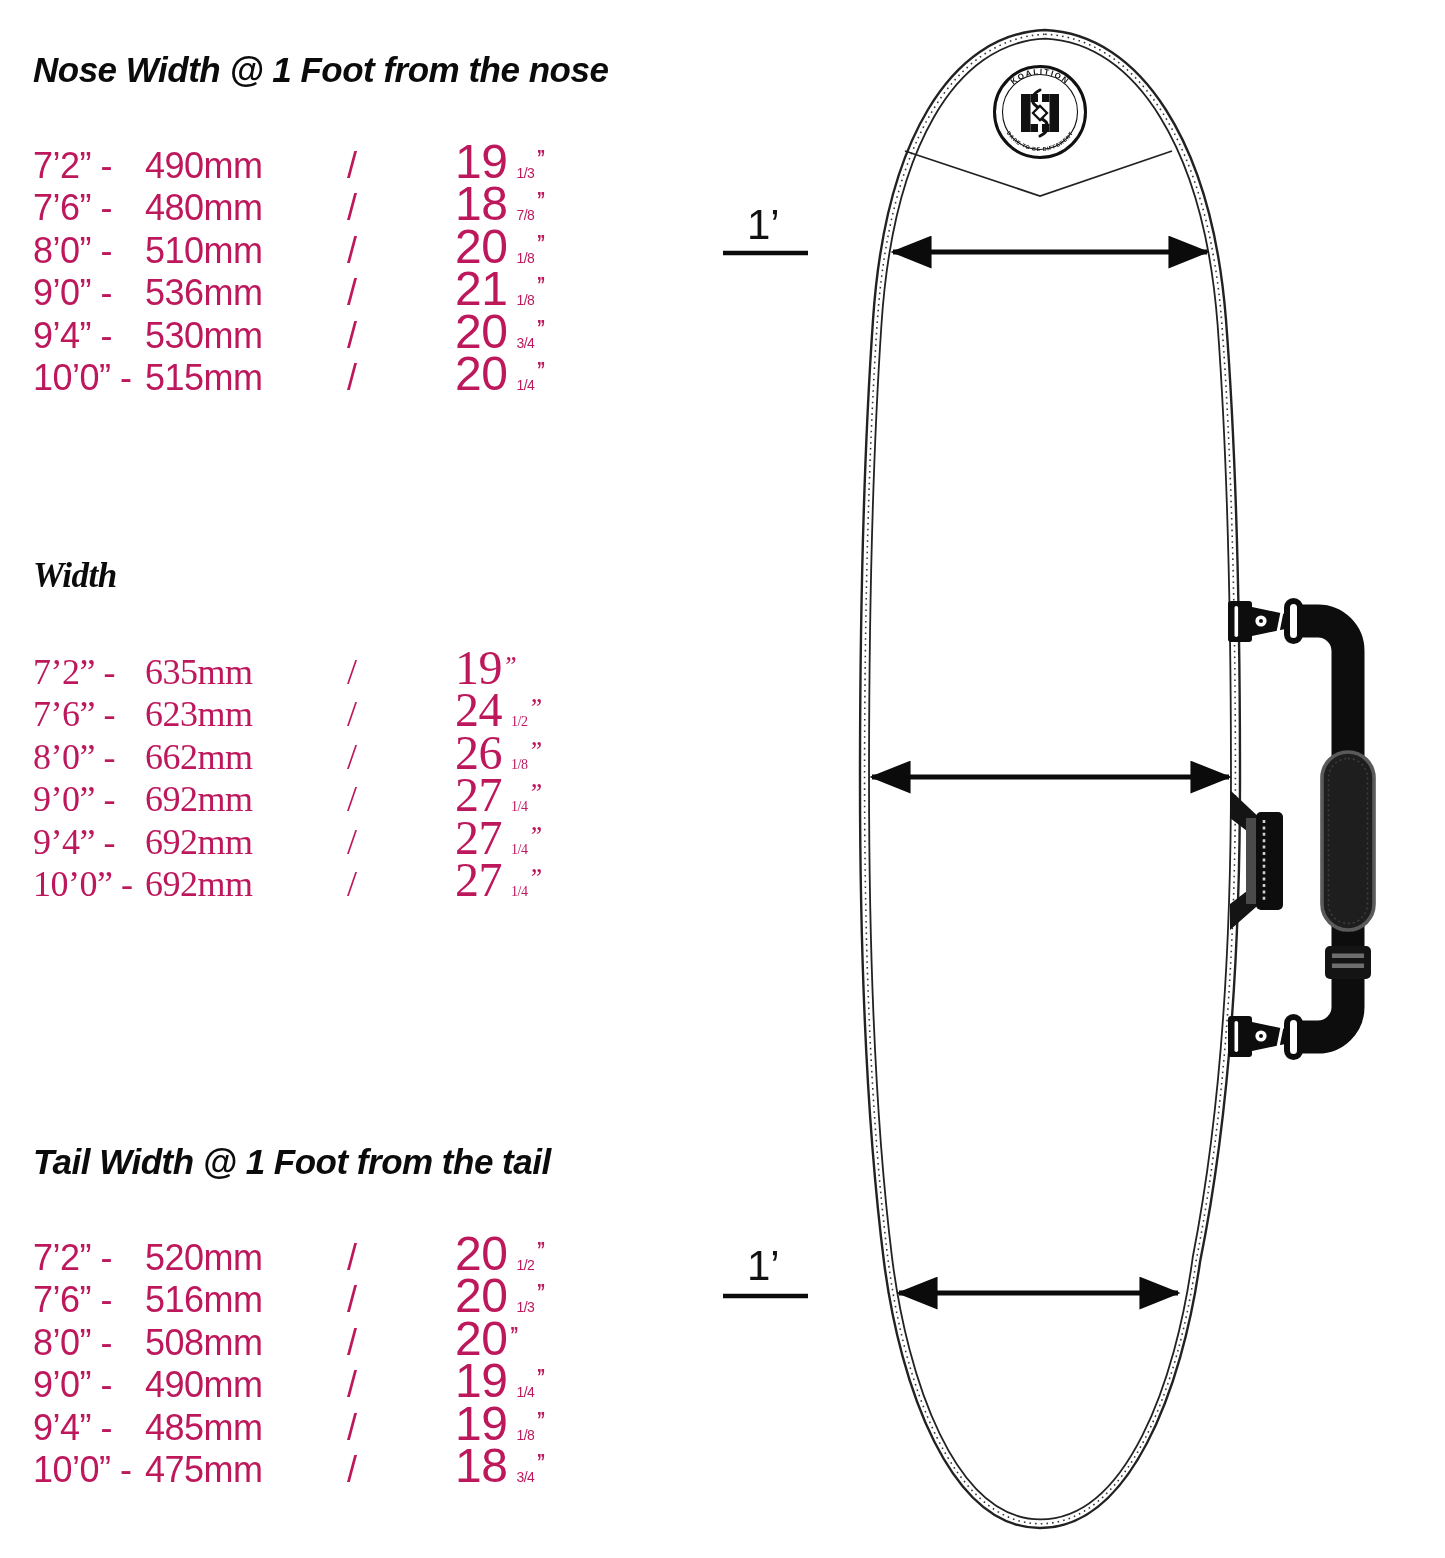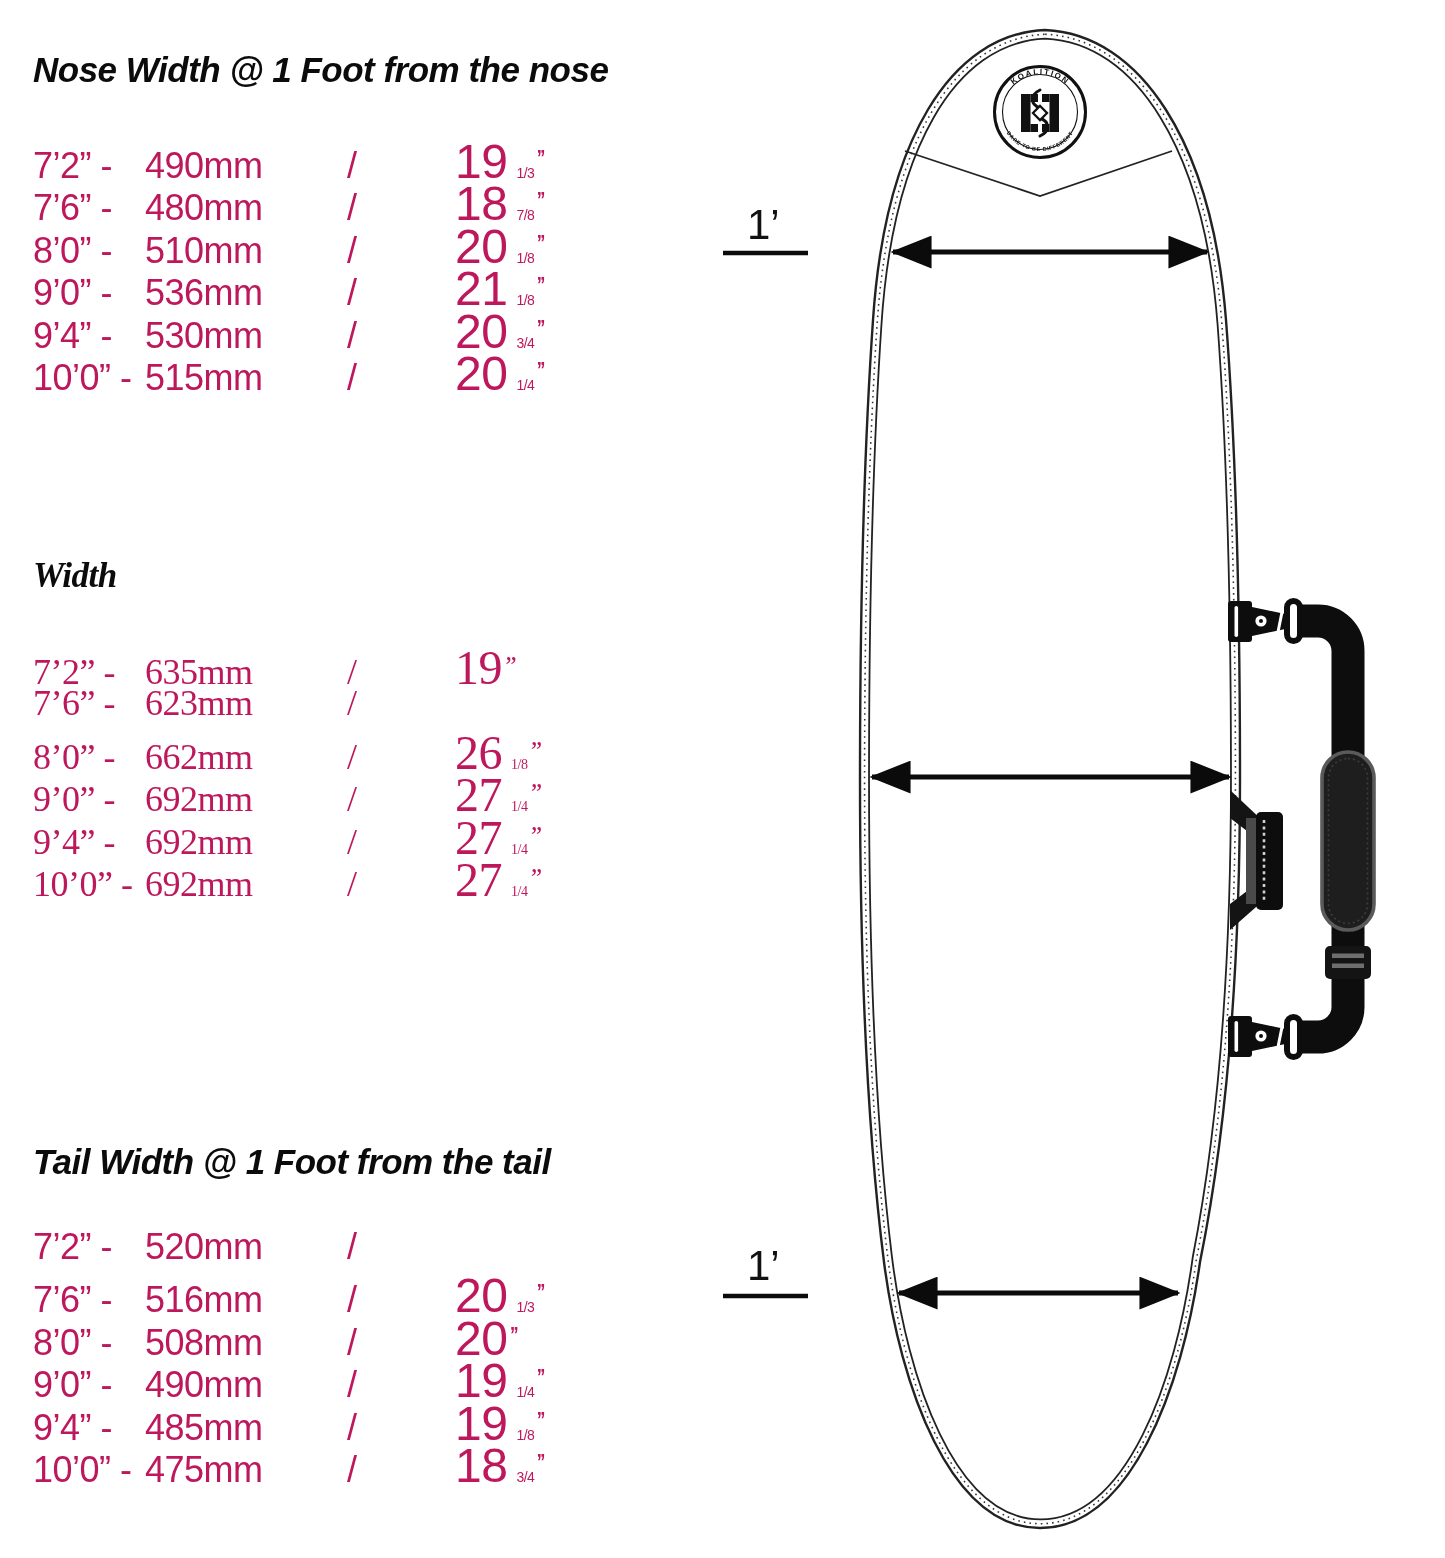--- a/index.html
+++ b/index.html
@@ -80,20 +80,21 @@
         <div class="row">
           <span class="c-size">7’2” -</span>
           <span class="c-mm">635mm</span>
           <span class="c-slash">/</span>
           <span class="c-in"><span class="in-whole">19</span><span class="in-quote">’’</span></span>
         </div>
         <div class="row">
           <span class="c-size">7’6” -</span>
           <span class="c-mm">623mm</span>
           <span class="c-slash">/</span>
+          <span class="c-in"><span class="in-whole">24</span><span class="in-frac">1/2</span><span class="in-quote">’’</span></span>
         </div>
         <div class="row">
           <span class="c-size">8’0” -</span>
           <span class="c-mm">662mm</span>
           <span class="c-slash">/</span>
           <span class="c-in"><span class="in-whole">26</span><span class="in-frac">1/8</span><span class="in-quote">’’</span></span>
         </div>
         <div class="row">
           <span class="c-size">9’0” -</span>
           <span class="c-mm">692mm</span>
@@ -114,20 +115,21 @@
         </div>
       </div>
   </div>
   <div class="section s2">
     <h2>Tail Width @ 1 Foot from the tail</h2>
     <div class="rows">
         <div class="row">
           <span class="c-size">7’2” -</span>
           <span class="c-mm">520mm</span>
           <span class="c-slash">/</span>
+          <span class="c-in"><span class="in-whole">20</span><span class="in-frac">1/2</span><span class="in-quote">’’</span></span>
         </div>
         <div class="row">
           <span class="c-size">7’6” -</span>
           <span class="c-mm">516mm</span>
           <span class="c-slash">/</span>
           <span class="c-in"><span class="in-whole">20</span><span class="in-frac">1/3</span><span class="in-quote">’’</span></span>
         </div>
         <div class="row">
           <span class="c-size">8’0” -</span>
           <span class="c-mm">508mm</span>

